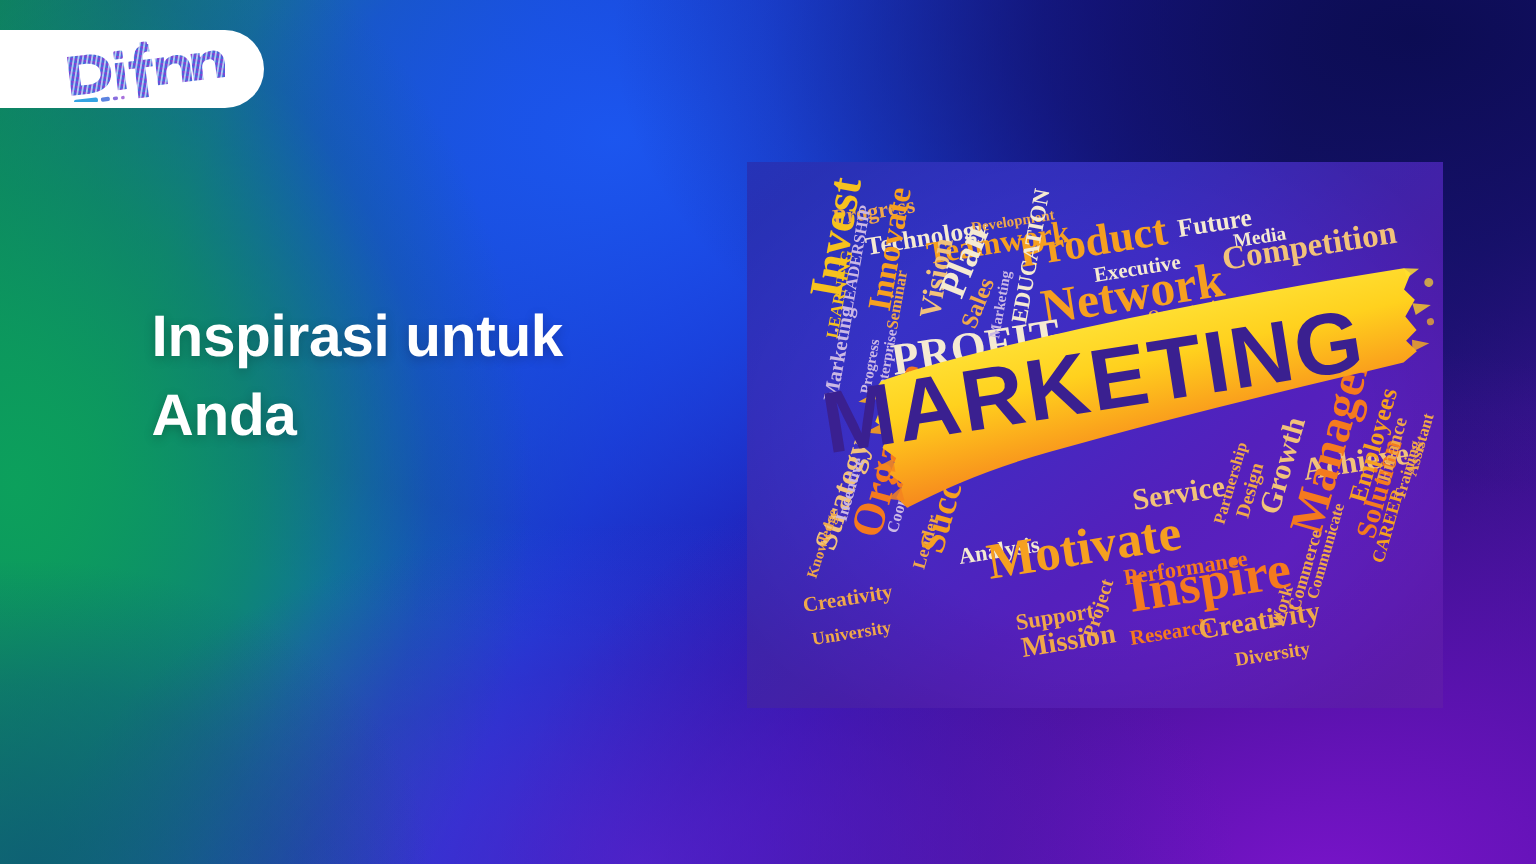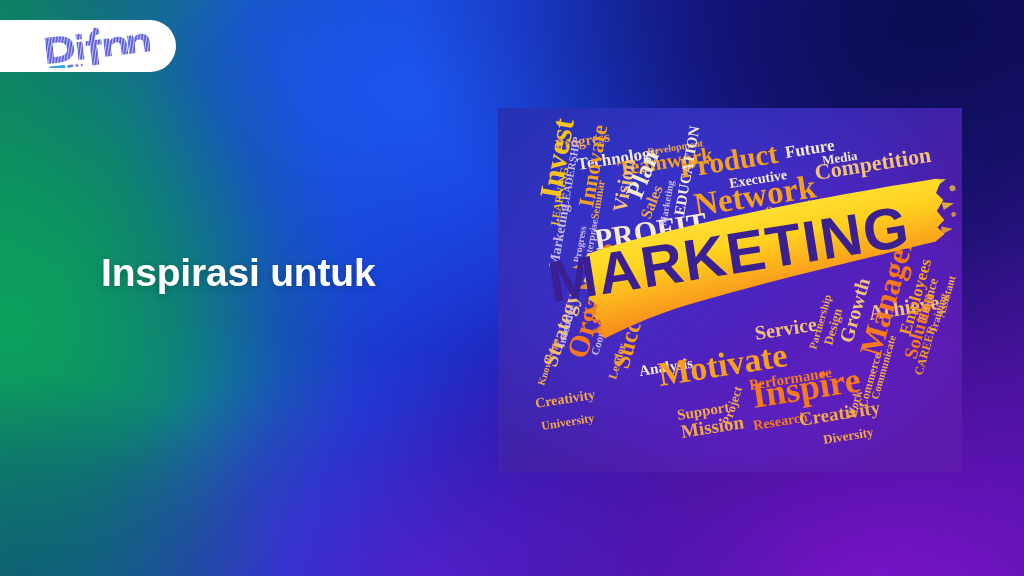--- a/index.html
+++ b/index.html
@@ -95,21 +95,21 @@
   .headline{
     position:absolute; left:101px; top:198px;
     width:420px;
     color:#ffffff;
     font-size:39px;
     font-weight:700;
     line-height:1.37;
     letter-spacing:-0.2px;
     text-shadow:0 2px 7px rgba(0,0,0,0.22);
   }
-  .headline .ln{ display:block; white-space:nowrap;margin-top:48px; }
+  .headline .ln{ display:block; white-space:nowrap; }
 
   
   .wordcloud{
     position:absolute; left:498px; top:108px;
     width:464px; height:364px;
   }
   .wc-svg{ display:block; width:464px; height:364px; }
 </style>
 </head>
 <body>
@@ -161,20 +161,21 @@
           <rect x="25" y="37.6" width="6" height="2.8" rx="1.2" fill="#3f6ddb" opacity="0.85"></rect>
           <rect x="33" y="38" width="3.4" height="2.4" rx="1.1" fill="#6b4ad6" opacity="0.8"></rect>
           <rect x="38.5" y="38.2" width="2.4" height="2.2" rx="1" fill="#8c44d2" opacity="0.75"></rect>
         </g>
       </svg>
     </div>
   </div>
 
   <h1 class="headline">
     <span class="ln">Inspirasi untuk</span>
+    <span class="ln">Anda</span>
   </h1>
 
   <div class="wordcloud">
     <svg class="wc-svg" viewBox="0 0 464 364">
       <defs>
         <linearGradient id="wcbg" x1="0" y1="0" x2="1" y2="1">
           <stop offset="0%" stop-color="#2a3ad0"></stop>
           <stop offset="32%" stop-color="#3a2fc4"></stop>
           <stop offset="62%" stop-color="#5420bc"></stop>
           <stop offset="100%" stop-color="#6d1dc2"></stop>

